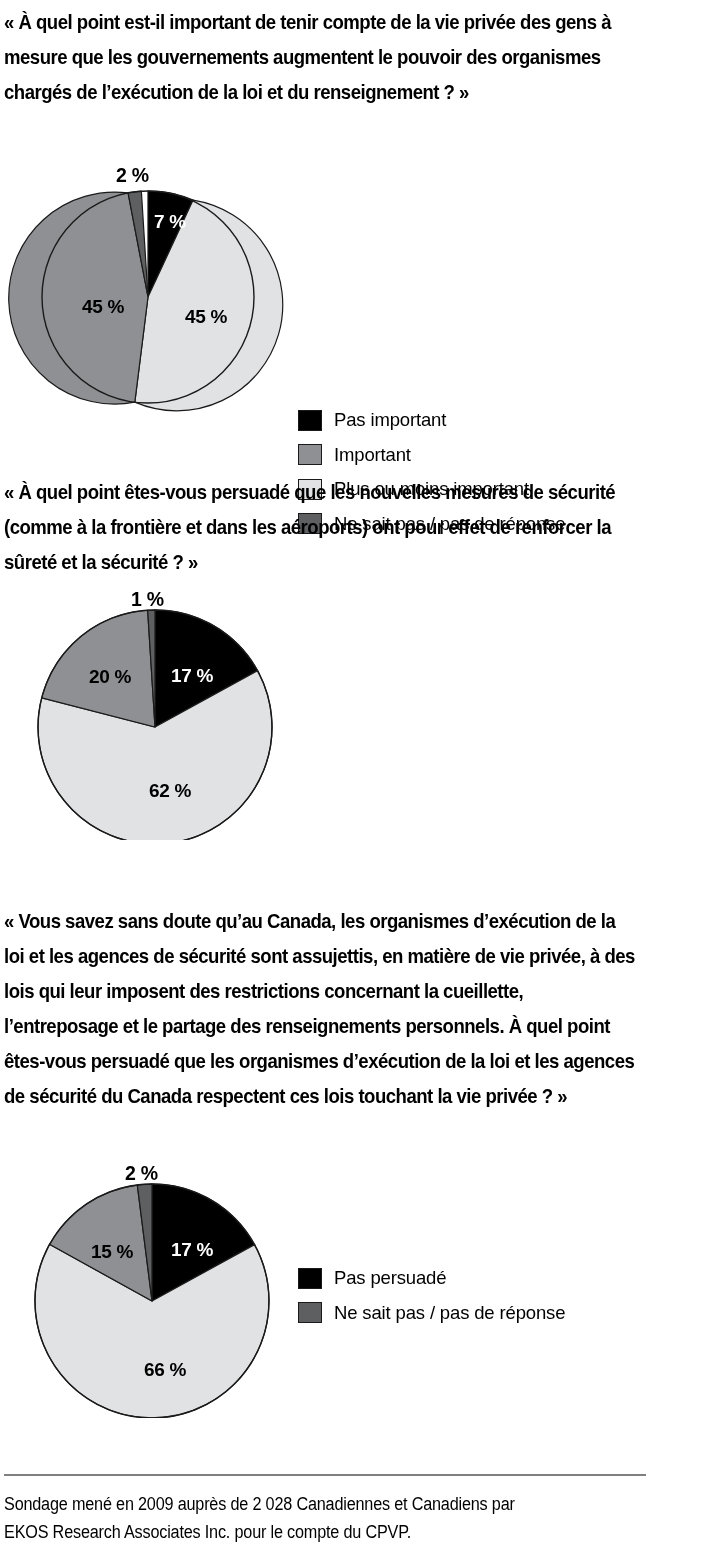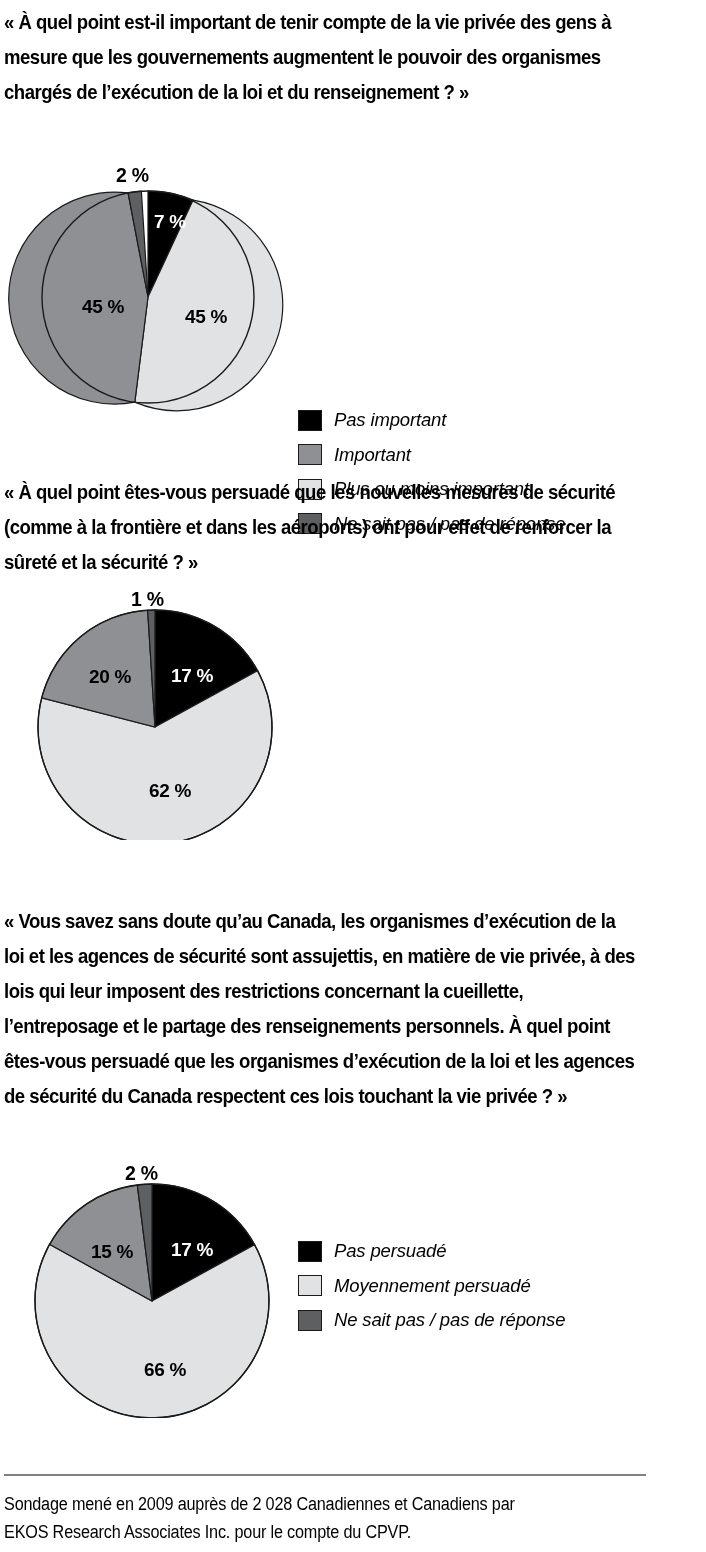--- a/index.html
+++ b/index.html
@@ -74,21 +74,20 @@
     font-size: 19.5px;
     letter-spacing: -0.3px;
     color: #000000;
     white-space: nowrap;
   }
 
   
   .legend {
     position: absolute;
     font-family: "Liberation Sans", sans-serif;
-    font-style: italic;
   }
   .legend-row {
     display: flex;
     align-items: center;
     height: 34.5px;
   }
   .swatch {
     width: 24px;
     height: 21px;
     border: 1px solid #1a1a1a;
@@ -98,21 +97,21 @@
   .legend-text {
     margin-left: 12px;
     font-size: 18.5px;
     line-height: 20px;
     color: #000000;
     white-space: nowrap;
     letter-spacing: -0.15px;
   }
 
   #legend1 { left: 298px; top: 243px; }
-  #legend2 { left: 298px; top: 644px; }
+  #legend2 { left: 298px; top: 671px; }
 
   
   #footer-rule {
     position: absolute;
     left: 4px;
     top: 1474px;
     width: 642px;
     height: 2px;
     background: #808080;
   }
@@ -201,24 +200,20 @@
       </svg>
       <div class="callout-label" style="left:131px; top:-2px;">1 %</div>
     </div>
 
     <div class="legend" id="legend2">
       <div class="legend-row">
         <span class="swatch" style="background:#000000"></span>
         <span class="legend-text">Pas persuadé</span>
       </div>
       <div class="legend-row">
-        <span class="swatch" style="background:#e1e2e3"></span>
-        <span class="legend-text">Moyennement persuadé</span>
-      </div>
-      <div class="legend-row">
         <span class="swatch" style="background:#5d5f61"></span>
         <span class="legend-text">Ne sait pas / pas de réponse</span>
       </div>
     </div>
   </div>
 
   <div class="question" id="q3-text">« Vous savez sans doute qu’au Canada, les organismes d’exécution de la loi et les agences de sécurité sont assujettis, en matière de vie privée, à des lois qui leur imposent des restrictions concernant la cueillette, l’entreposage et le partage des renseignements personnels. À quel point êtes-vous persuadé que les organismes d’exécution de la loi et les agences de sécurité du Canada respectent ces lois touchant la vie privée ? »</div>
 
   <div class="chart-block" id="chart3">
 

